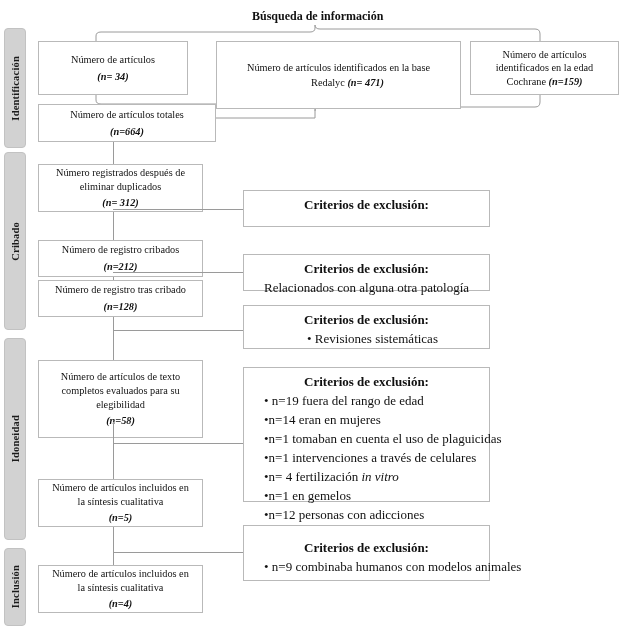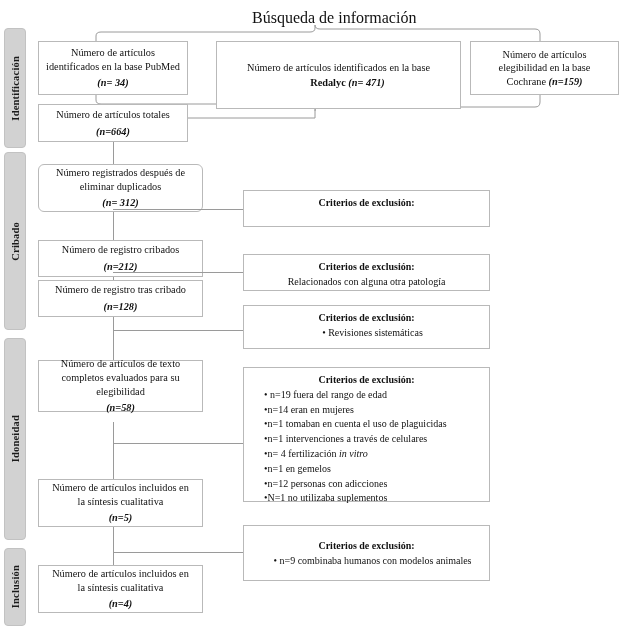--- a/index.html
+++ b/index.html
@@ -64,21 +64,21 @@
     font-weight: bold;
     margin-top: 3px;
   }
 
   
   .excl {
     position: absolute;
     border: 1px solid #b9b9b9;
     background: #ffffff;
     box-sizing: border-box;
-    font-size: 10px;
+    font-size: 13px;
     line-height: 1.38;
     color: #111111;
     padding: 5px 8px;
   }
   .excl .etitle {
     font-weight: bold;
     text-align: center;
     display: block;
     margin-bottom: 1px;
   }
@@ -95,22 +95,22 @@
     margin: 0 0 1px 12px;
     text-align: left;
     white-space: nowrap;
   }
   .excl ul li i { font-style: italic; }
   .excl.centered-list ul li { text-align: center; }
 
   
   .title {
     position: absolute;
-    font-weight: normal;
-    font-size: 16px;
+    font-weight: bold;
+    font-size: 12px;
     color: #111111;
     white-space: nowrap;
   }
 
   
   .hline {
     position: absolute;
     height: 0;
     border-top: 1px solid #9a9a9a;
   }
@@ -156,43 +156,42 @@
       <path d="M96,95 L96,100 Q96,104 101,104 L310,104 Q315,104 315,108 L315,111 Q315,107 320,107 L535,107 Q540,107 540,102 L540,95"></path>
 
       <path d="M315,111 L315,118"></path>
 
       <path d="M315,118 L188,118"></path>
     </g>
   </svg>
 
   <div class="box" style="left:38px;top:41px;width:150px;height:54px;">
     <span class="ln">Número de artículos</span>
-    <span class="ln">identificados en la base PubMed</span>
     <span class="nval">(n= 34)</span>
   </div>
 
   <div class="box" style="left:216px;top:41px;width:245px;height:68px;">
     <span class="ln">Número de artículos identificados en la base</span>
-    <span class="ln nval" style="margin-top:1px;font-weight:bold;font-style:normal;margin-left:18px;">Redalyc <b><i>(n= 471)</i></b></span>
+    <span class="ln nval" style="margin-top:1px;font-weight:normal;font-style:normal;margin-left:18px;">Redalyc <b><i>(n= 471)</i></b></span>
   </div>
 
   <div class="box" style="left:470px;top:41px;width:149px;height:54px;">
     <span class="ln">Número de artículos</span>
-    <span class="ln">elegibilidad en la base</span>
+    <span class="ln">identificados en la edad</span>
     <span class="ln">Cochrane <b><i>(n=159)</i></b></span>
   </div>
 
-  <div class="box" style="left:38px;top:104px;width:150px;height:38px;">
+  <div class="box" style="left:38px;top:104px;width:178px;height:38px;">
     <span class="ln">Número de artículos totales</span>
     <span class="nval">(n=664)</span>
   </div>
 
   <div class="vline" style="left:113px;top:142px;height:22px;"></div>
 
-  <div class="box" style="left:38px;top:164px;width:165px;height:48px;border-radius:6px;">
+  <div class="box" style="left:38px;top:164px;width:165px;height:48px;">
     <span class="ln">Número registrados después de</span>
     <span class="ln">eliminar duplicados</span>
     <span class="nval">(n= 312)</span>
   </div>
 
   <div class="vline" style="left:113px;top:212px;height:28px;"></div>
   <div class="hline" style="left:113px;top:209px;width:130px;"></div>
 
   <div class="excl" style="left:243px;top:190px;width:247px;height:37px;">
     <span class="etitle">Criterios de exclusión:</span>
@@ -219,21 +218,21 @@
   <div class="vline" style="left:113px;top:317px;height:43px;"></div>
   <div class="hline" style="left:113px;top:330px;width:130px;"></div>
 
   <div class="excl centered-list" style="left:243px;top:305px;width:247px;height:44px;">
     <span class="etitle">Criterios de exclusión:</span>
     <ul>
       <li>• Revisiones sistemáticas</li>
     </ul>
   </div>
 
-  <div class="box" style="left:38px;top:360px;width:165px;height:52px;">
+  <div class="box" style="left:38px;top:360px;width:165px;height:78px;">
     <span class="ln">Número de artículos de texto</span>
     <span class="ln">completos evaluados para su</span>
     <span class="ln">elegibilidad</span>
     <span class="nval">(n=58)</span>
   </div>
 
   <div class="vline" style="left:113px;top:422px;height:57px;"></div>
   <div class="hline" style="left:113px;top:443px;width:130px;"></div>
 
   <div class="excl" style="left:243px;top:367px;width:247px;height:135px;">

